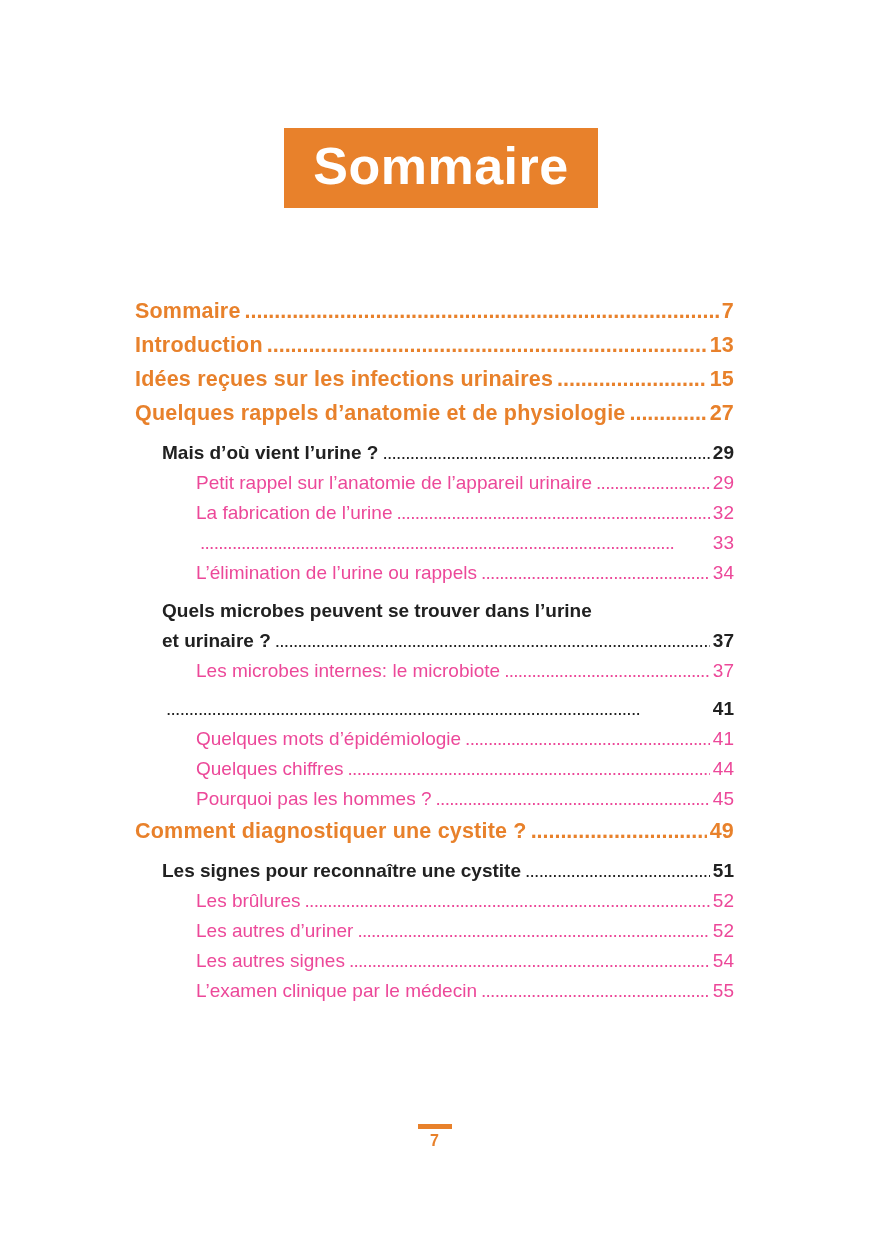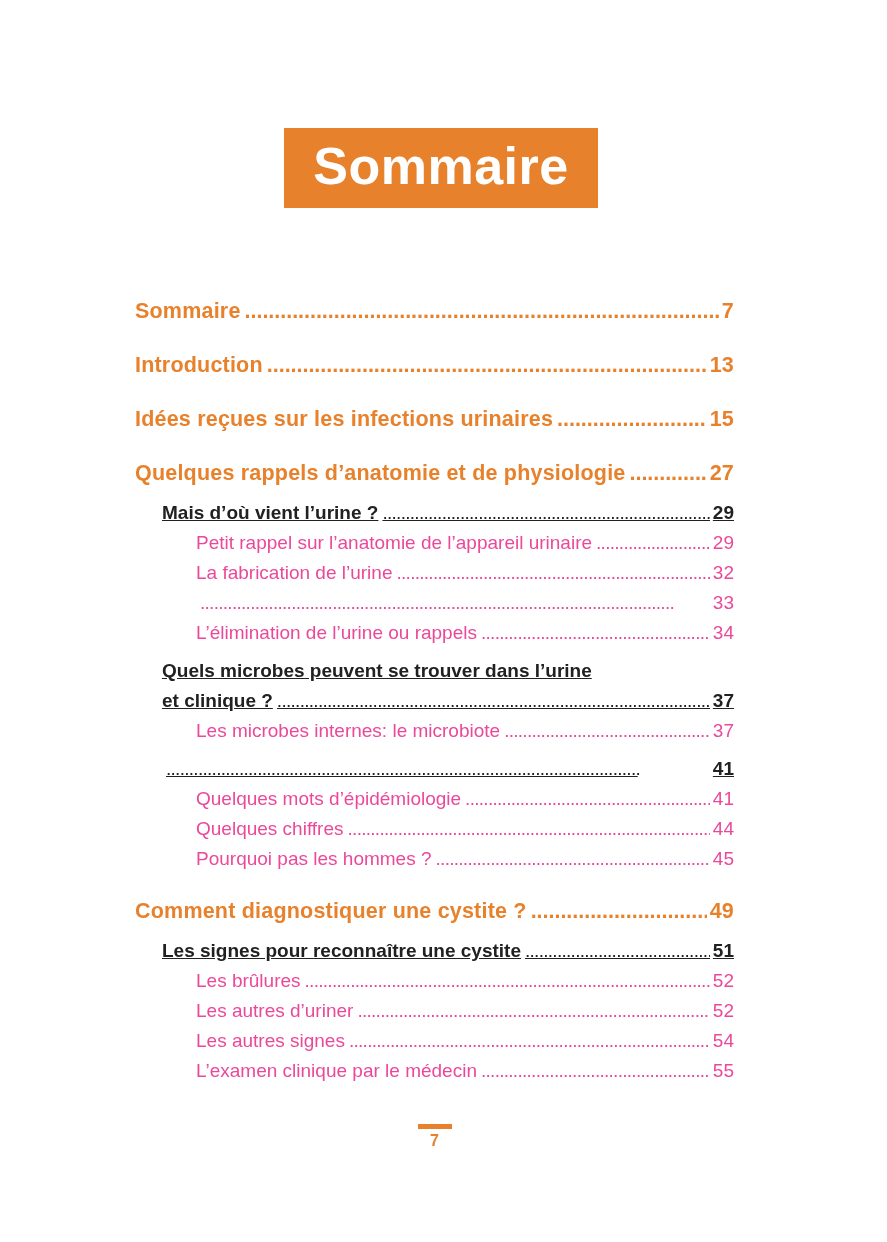--- a/index.html
+++ b/index.html
@@ -40,33 +40,32 @@
   .row {
     display: flex;
     align-items: baseline;
     height: 30px;
     line-height: 30px;
     font-size: 19px;
     white-space: nowrap;
   }
   .row.l1 {
     height: 34px; line-height: 34px;
-    margin-top: 20px;
+    margin-top: 0;
     font-size: 21.5px;
     font-weight: 700;
     color: #E8812B;
     letter-spacing: 0.2px;
   }
   .row.l1:first-child { margin-top: 0; }
   .row.l2 {
     margin-top: 8px;
     padding-left: 27px;
     font-weight: 700;
     color: #212121;
-    text-decoration: underline;
   }
   .row.l2.cont { margin-top: 0; }
   .row.l3 {
     padding-left: 61px;
     font-weight: 400;
     color: #ec4899;
   }
   .label { flex: 0 0 auto; }
   .leader {
     flex: 1 1 auto;
@@ -154,21 +153,21 @@
         <span class="label">L’élimination de l’urine ou rappels</span>
         <span class="leader"></span>
         <span class="pagenum">34</span>
       </div>
       <div class="row l2 noleader">
         <span class="label">Quels microbes peuvent se trouver dans l’urine</span>
         <span class="leader"></span>
         <span class="pagenum">37</span>
       </div>
       <div class="row l2 cont">
-        <span class="label">et clinique ?</span>
+        <span class="label">et urinaire ?</span>
         <span class="leader"></span>
         <span class="pagenum">37</span>
       </div>
       <div class="row l3">
         <span class="label">Les microbes internes: le microbiote</span>
         <span class="leader"></span>
         <span class="pagenum">37</span>
       </div>
       <div class="row l2">
         <span class="leader"></span>

